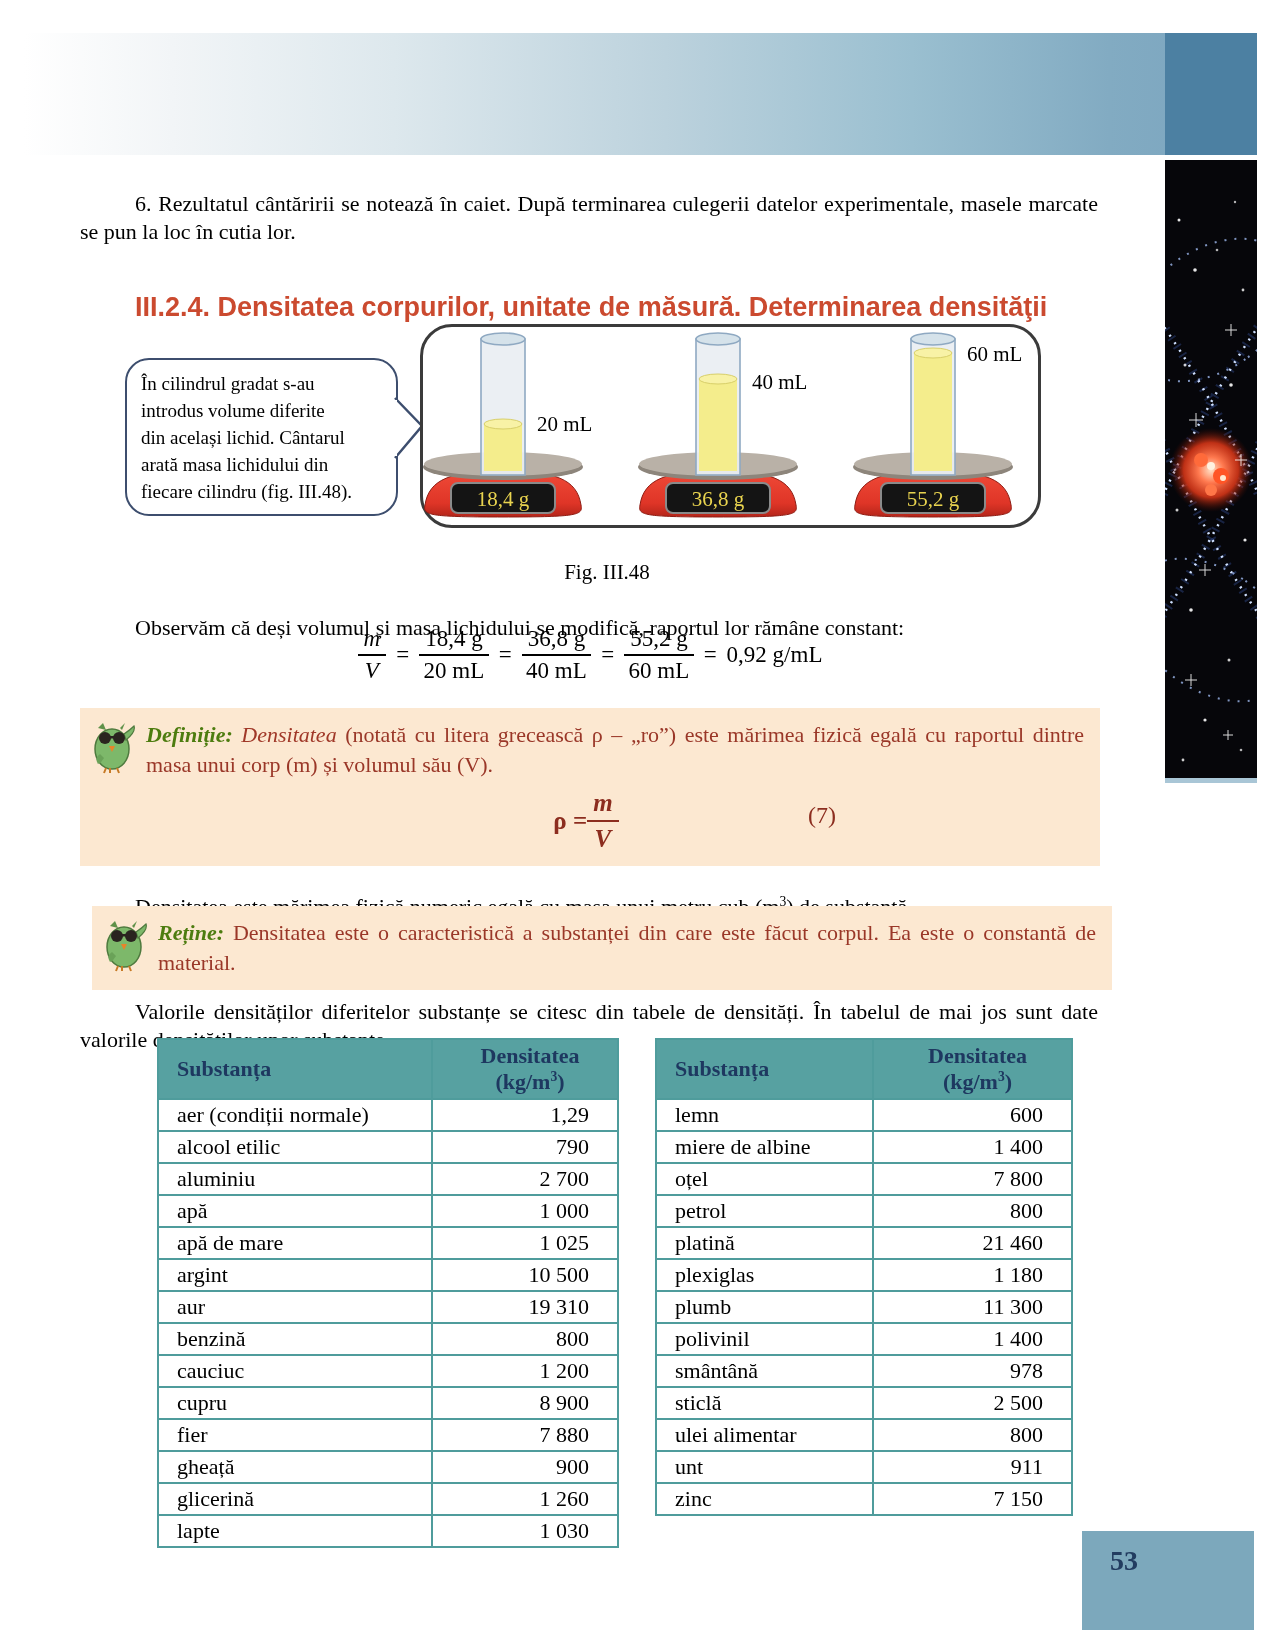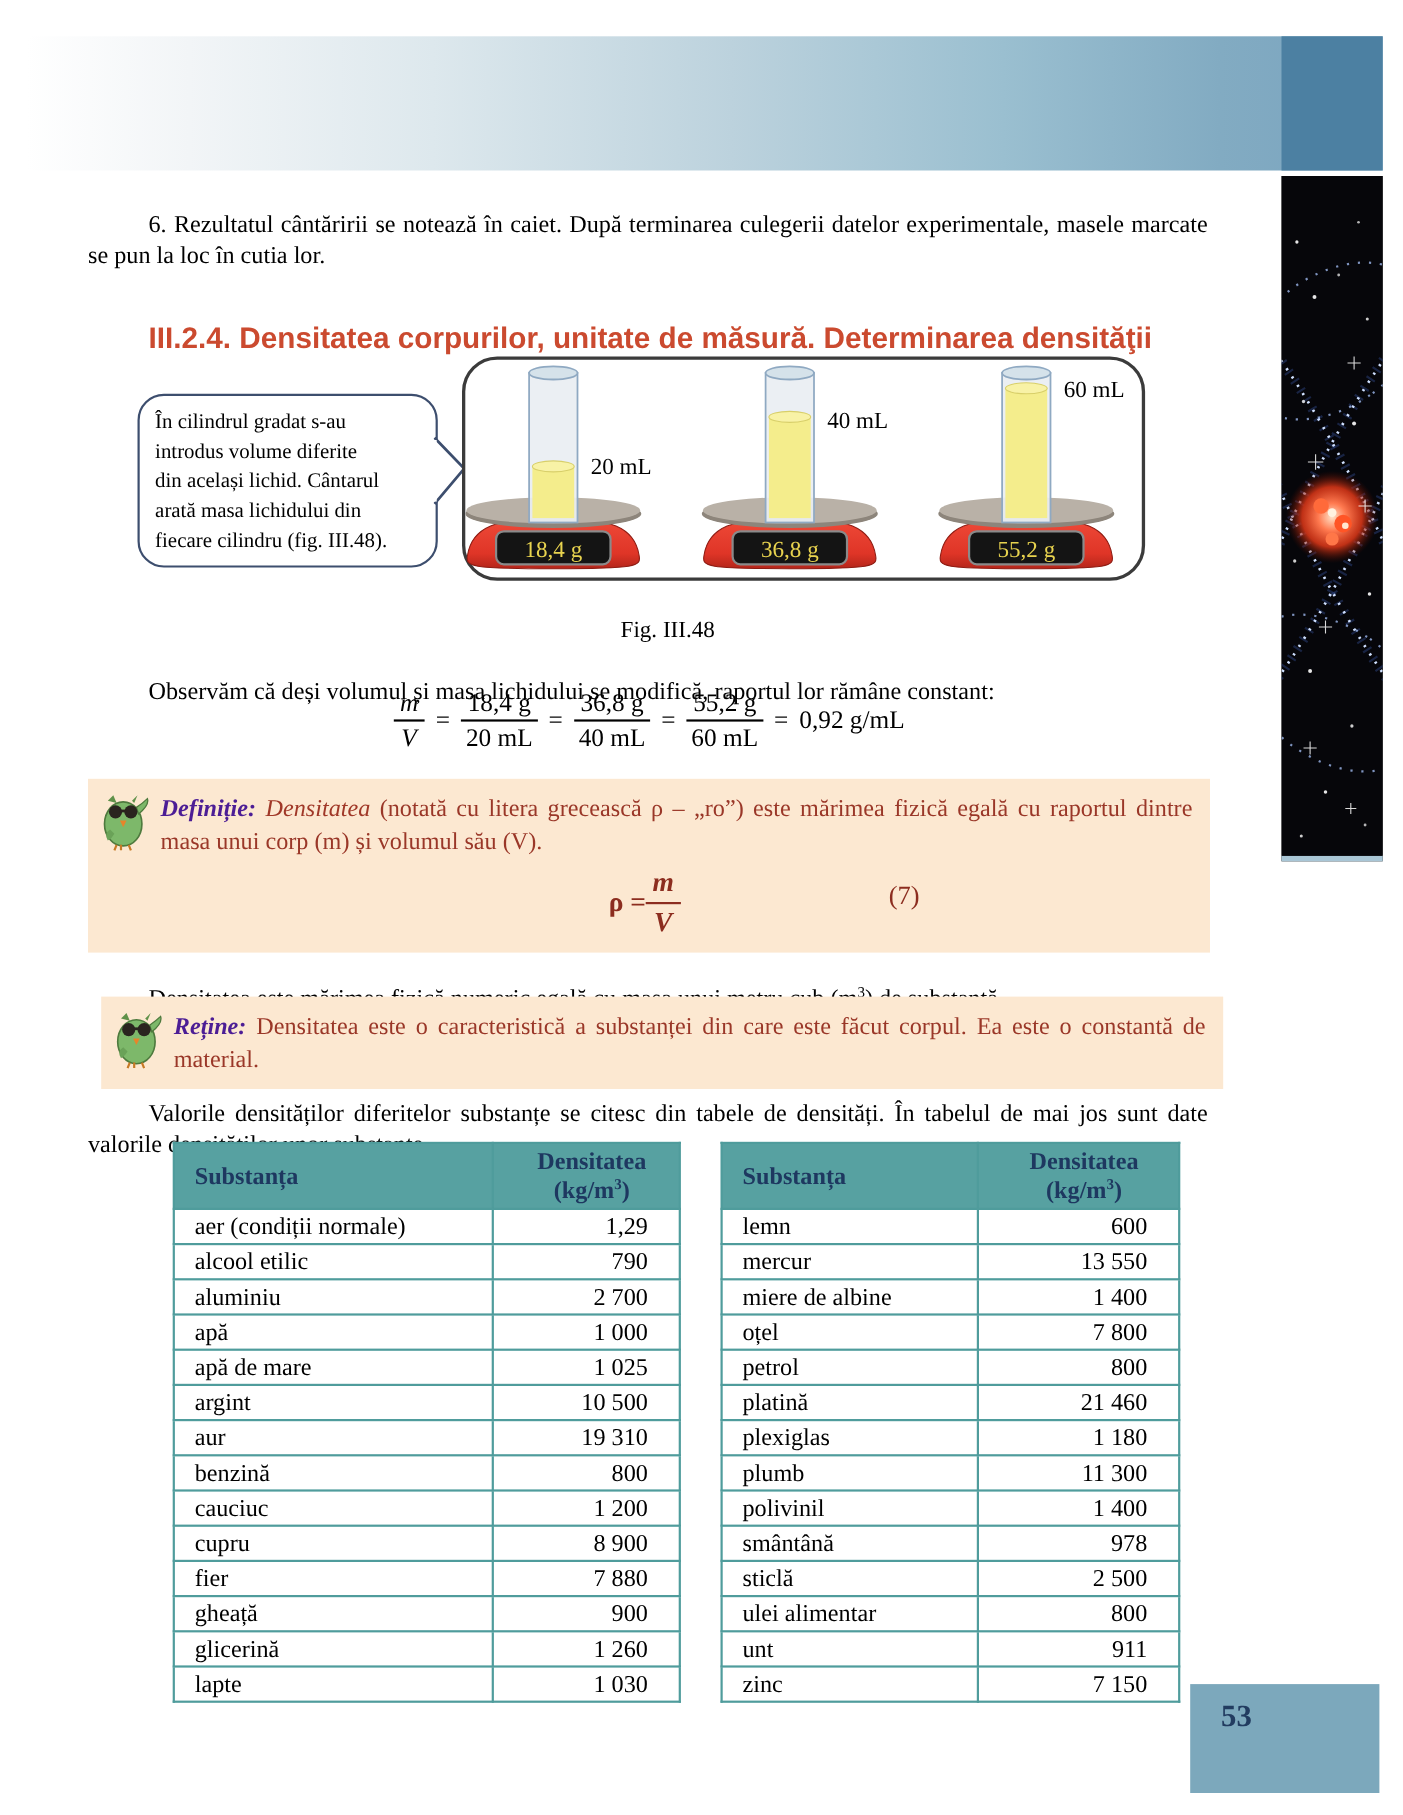--- a/index.html
+++ b/index.html
@@ -63,21 +63,21 @@
   .eq{padding:0 2px;}
   
   .notebox{
     position:absolute;left:80px;width:1020px;background:#fce8d1;
     box-sizing:border-box;padding:12px 16px 12px 8px;
     font-size:22px;line-height:30px;color:#9a3728;text-align:justify;
   }
   .defbox{top:708px;}
   .retinebox{top:906px;margin-left:12px;}
   .owl{float:left;margin:2px 10px 0 2px;}
-  .notelabel{font-weight:bold;font-style:italic;color:#4c1d95;}
+  .notelabel{font-weight:bold;font-style:italic;color:#4d7c0f;}
   .noteterm{font-weight:normal;font-style:italic;color:#a03828;}
   .def-formula{
     position:relative;clear:none;margin-top:8px;
     display:flex;justify-content:center;align-items:center;
     font-size:25px;font-weight:bold;color:#8c2d1f;
   }
   .def-formula .frac .top{border-bottom-color:#8c2d1f;}
   .eq-number{position:absolute;left:720px;top:12px;font-weight:normal;font-size:24px;}
   .note{top:866px;}
   .intro{top:976px;}
@@ -87,21 +87,21 @@
     font-size:22px;
   }
   table.density.left{left:157px;width:462px;}
   table.density.right{left:655px;width:418px;}
   table.density th,table.density td{border:2px solid #4f9c9c;}
   table.density th{
     background:#57a1a1;color:#1e3860;font-weight:bold;text-align:left;
     padding:3px 8px 3px 18px;height:30px;
   }
   table.density th.c2{text-align:center;}
-  table.density td{padding:1px 20px;height:28px;line-height:28px;}
+  table.density td{padding:1px 4px;height:28px;line-height:28px;}
   table.density td.sub{padding-left:18px;}
   table.density td.val{text-align:right;padding-right:28px;}
   table.density.left td.sub{width:250px;}
   table.density.right td.sub{width:193px;}
   
   .page-badge{
     position:absolute;left:1082px;top:1531px;width:172px;height:99px;
     background:#7ca8bc;
   }
   .page-badge .num{
@@ -384,24 +384,20 @@
       <th class="c1">Substanța</th>
       <th class="c2"><span>Densitatea (kg/m</span><sup>3</sup><span>)</span></th>
     </tr>
   </thead>
   <tbody>
       <tr>
         <td class="sub">lemn</td>
         <td class="val">600</td>
       </tr>
       <tr>
-        <td class="sub">mercur</td>
-        <td class="val">13 550</td>
-      </tr>
-      <tr>
         <td class="sub">miere de albine</td>
         <td class="val">1 400</td>
       </tr>
       <tr>
         <td class="sub">oțel</td>
         <td class="val">7 800</td>
       </tr>
       <tr>
         <td class="sub">petrol</td>
         <td class="val">800</td>

